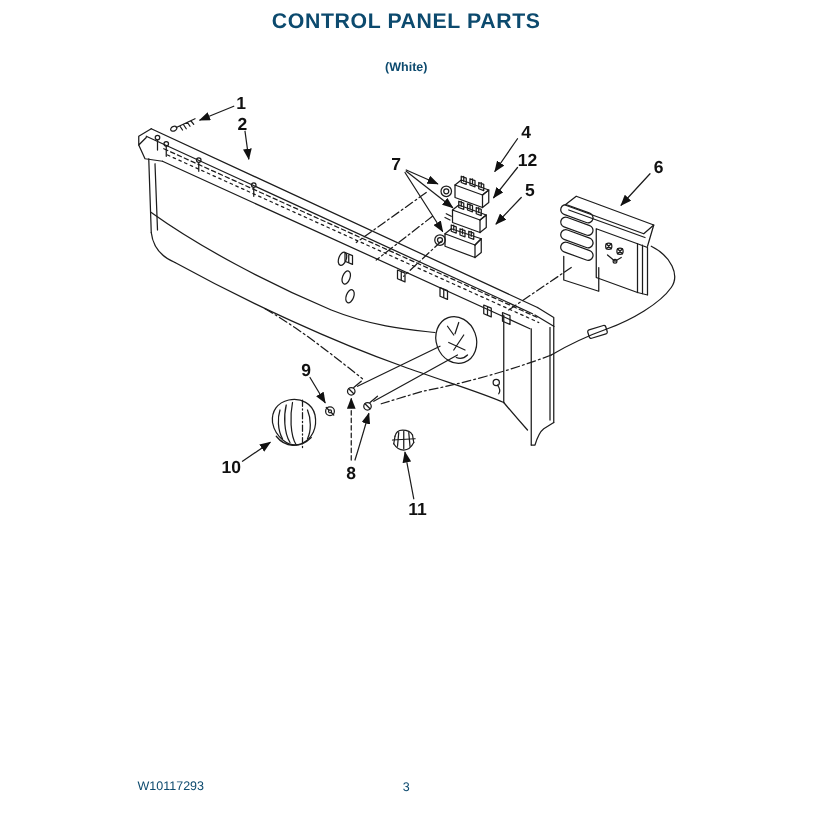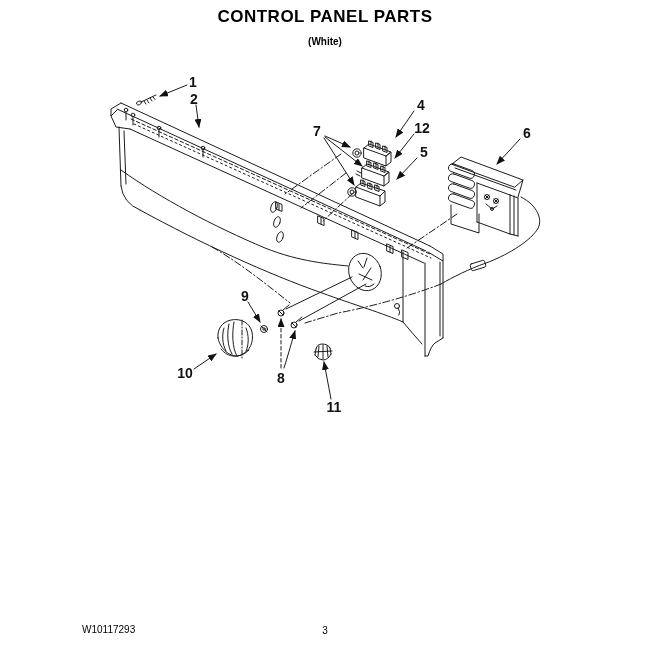--- a/index.html
+++ b/index.html
@@ -1,24 +1,24 @@
 <!DOCTYPE html>
 <html><head>
 <meta charset="utf-8">
 <style>
   html,body{margin:0;padding:0;background:#fff;}
   .page{
     position:relative;width:650px;height:650px;background:#ffffff;
-    font-family:"Liberation Sans",sans-serif;color:#000000;overflow:hidden;
+    font-family:"Liberation Sans",sans-serif;color:#0c4a6e;overflow:hidden;
   }
   .hdr{position:absolute;left:0;right:0;text-align:center;}
   .hdr-title{top:7px;font-size:17px;font-weight:bold;letter-spacing:.5px;}
   .hdr-model{top:25px;font-size:10px;font-weight:bold;}
-  .hdr-finish{top:36px;font-size:10px;font-weight:bold;}
-  .ftr-doc{position:absolute;left:82px;top:624px;font-size:10px;}
+  .hdr-finish{top:49px;font-size:10px;font-weight:bold;}
+  .ftr-doc{position:absolute;left:110px;top:624px;font-size:10px;}
   .ftr-page{position:absolute;left:0;right:0;top:625px;text-align:center;font-size:10px;}
   svg{position:absolute;left:0;top:0;}
   svg *{vector-effect:non-scaling-stroke;}
   .ln{fill:none;stroke:#1c1c1c;stroke-width:1;stroke-linecap:round;stroke-linejoin:round;}
   .dd{stroke-dasharray:7,2.5,1.5,2.5;}
   .dsh{stroke-dasharray:3.5,2.5;}
   .callout{font-family:"Liberation Sans",sans-serif;font-size:14px;font-weight:bold;fill:#111;text-anchor:middle;}
 </style>
 </head>
 <body>

